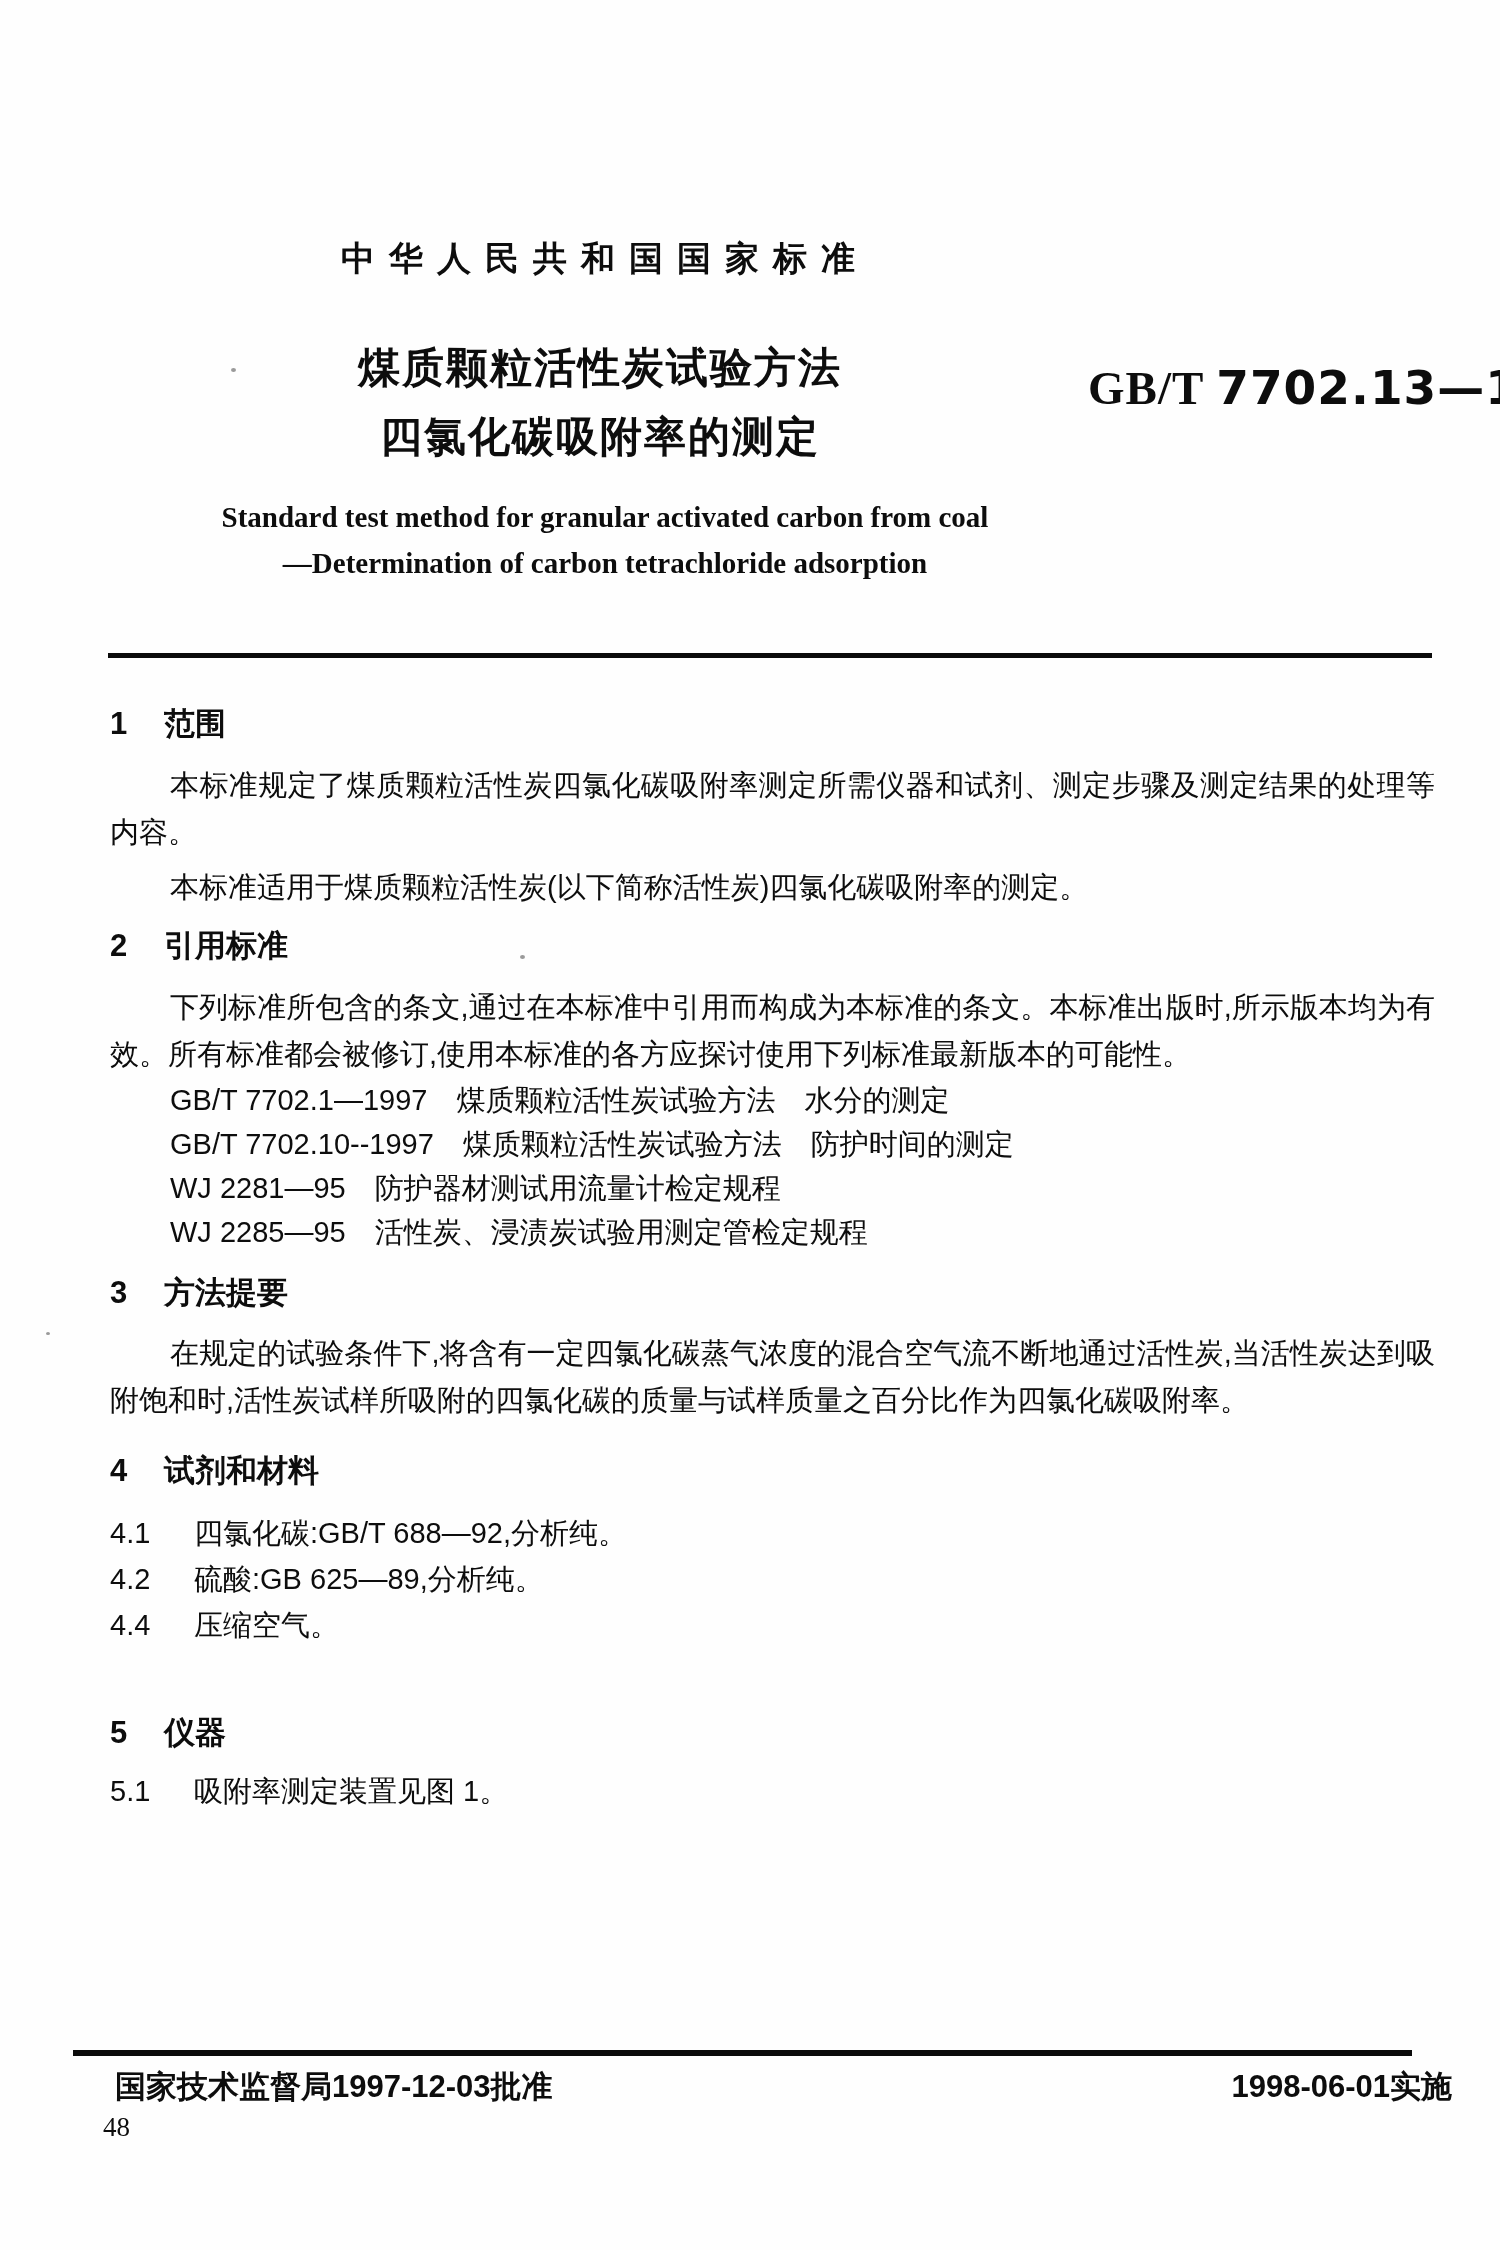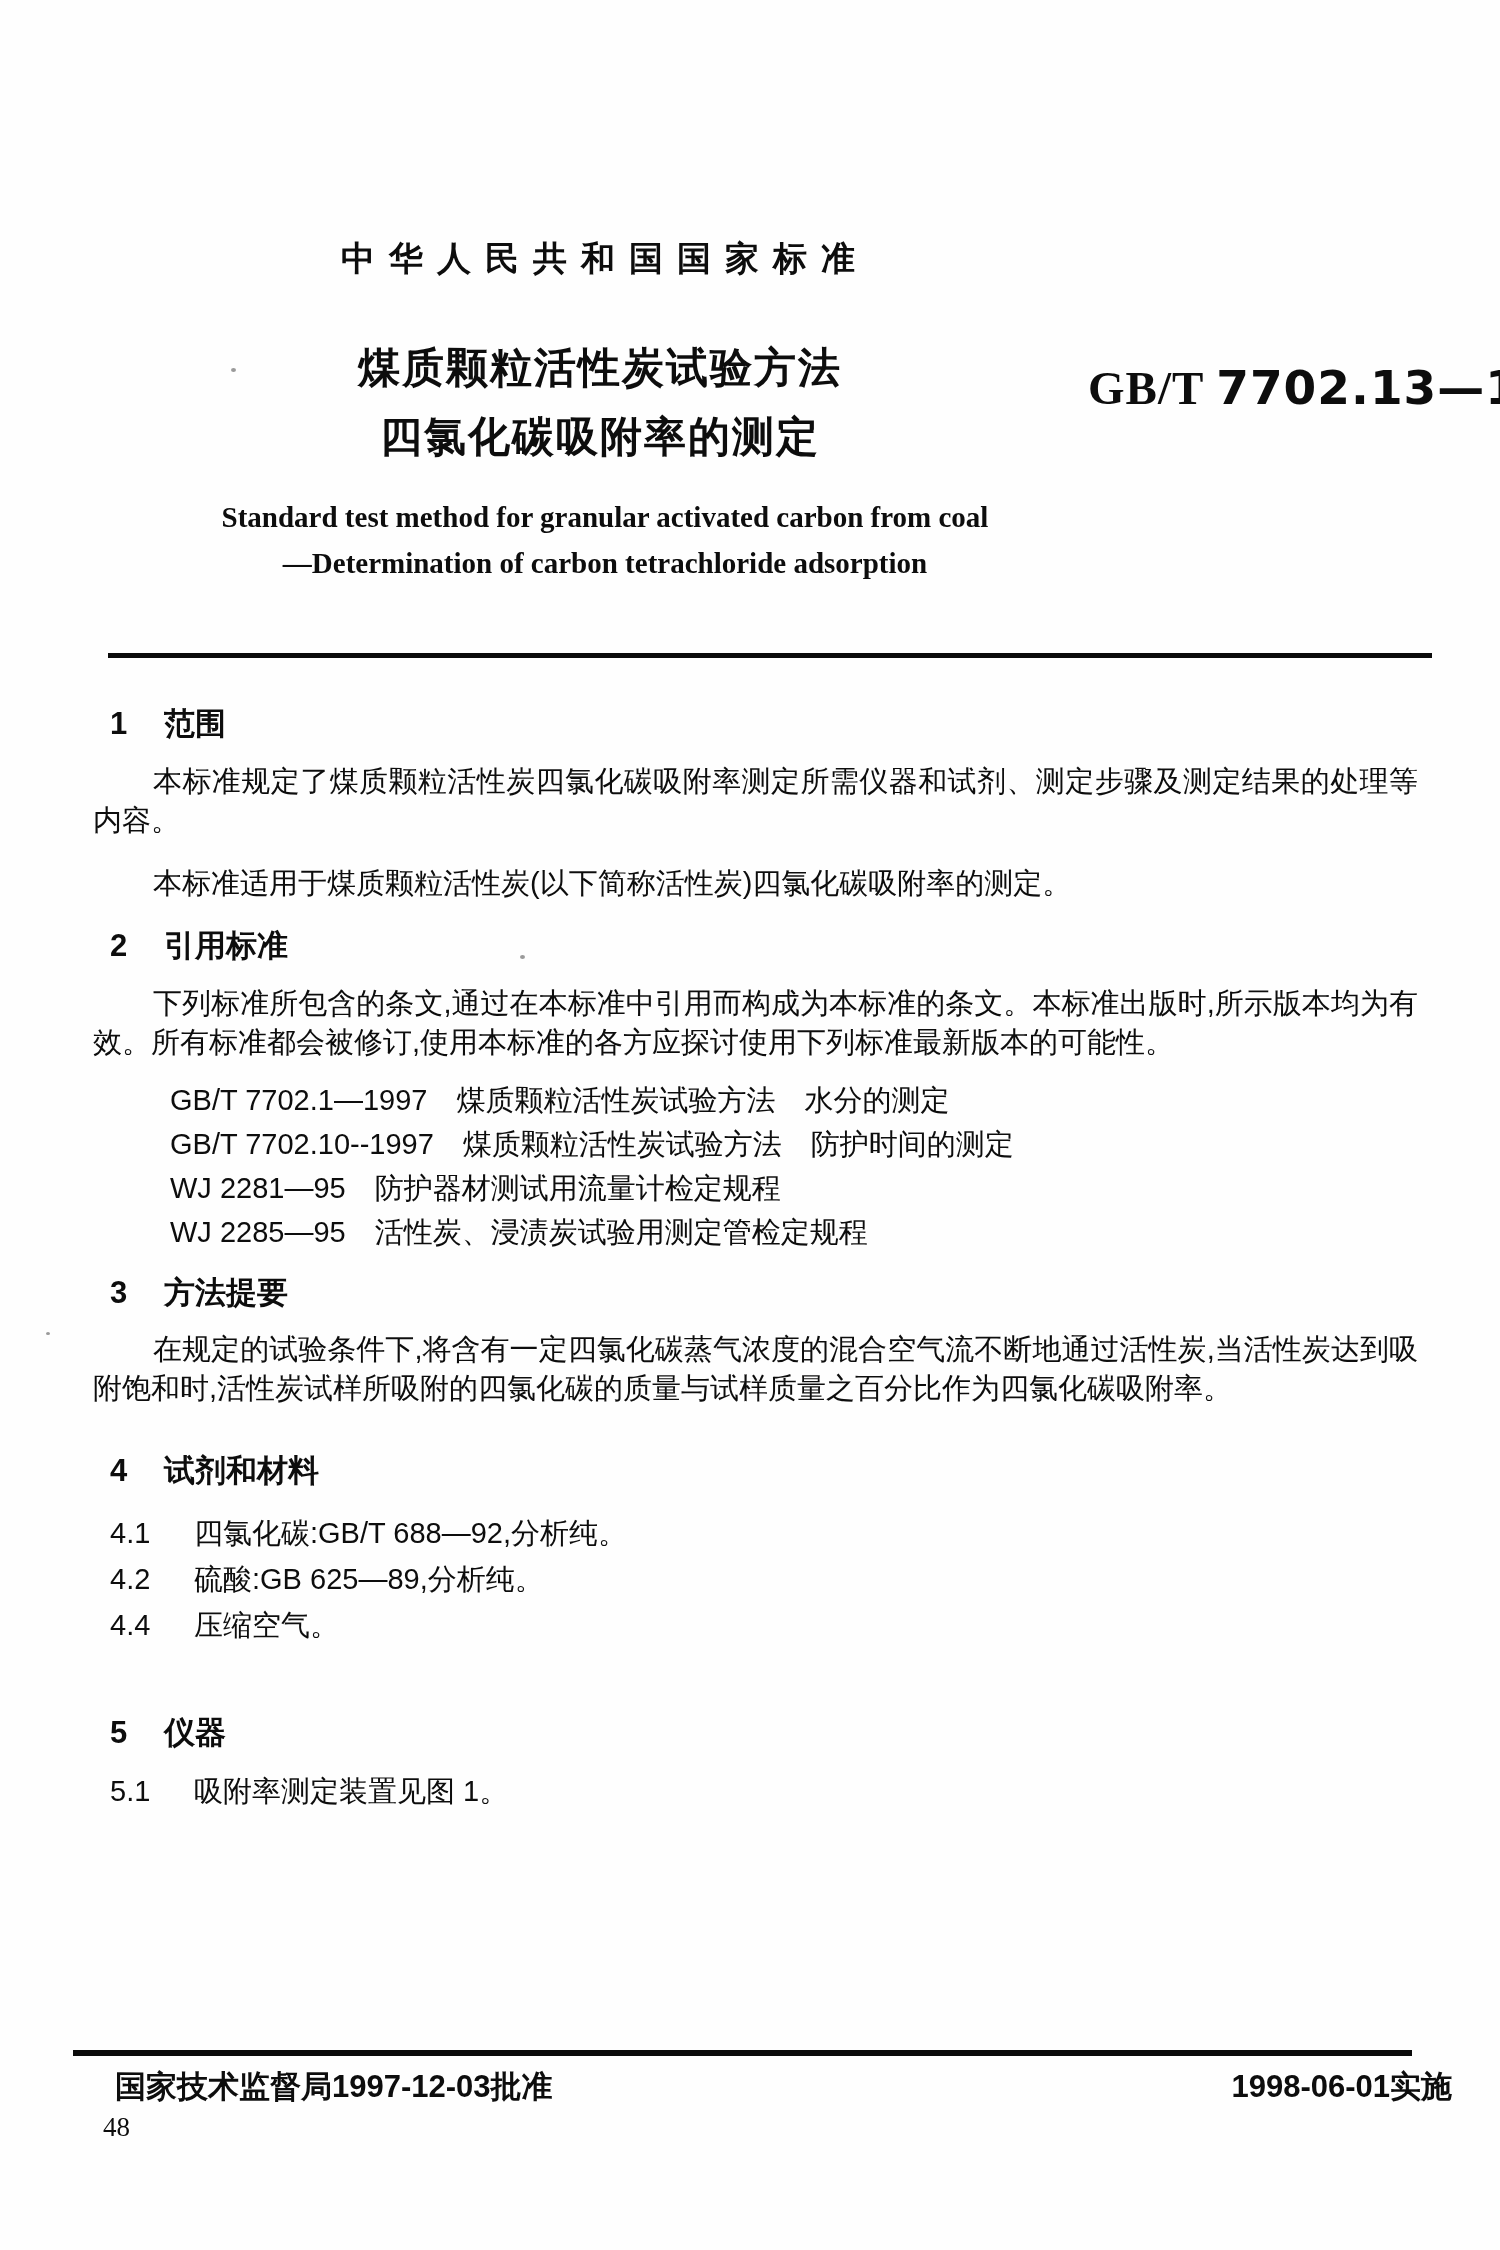--- a/index.html
+++ b/index.html
@@ -53,22 +53,22 @@
   .rule-top{top:653px;left:108px;width:1324px;height:5px;background:#0b0b0b;}
 
   
   .sec-head{
     left:110px;width:1325px;
     font-size:31px;font-weight:bold;
     white-space:nowrap;
   }
   .sec-head .no{display:inline-block;min-width:28px;margin-right:26px;font-weight:bold;}
   .para{
-    left:93px;width:1325px;
-    font-size:29px;line-height:39px;
+    left:110px;width:1325px;
+    font-size:29px;line-height:47px;
     text-align:justify;text-justify:inter-ideograph;
     text-indent:60px;
   }
   .ref-list{left:110px;width:1325px;font-size:29px;}
   .ref-list .ref{line-height:44px;padding-left:60px;white-space:nowrap;}
   .item-list{left:110px;width:1325px;font-size:29px;}
   .item-list .item{line-height:46px;white-space:nowrap;}
   .item-list .item .no{display:inline-block;min-width:52px;margin-right:32px;}
 
   .s1h{top:703px;}   .s1p1{top:762px;} .s1p2{top:864px;}

